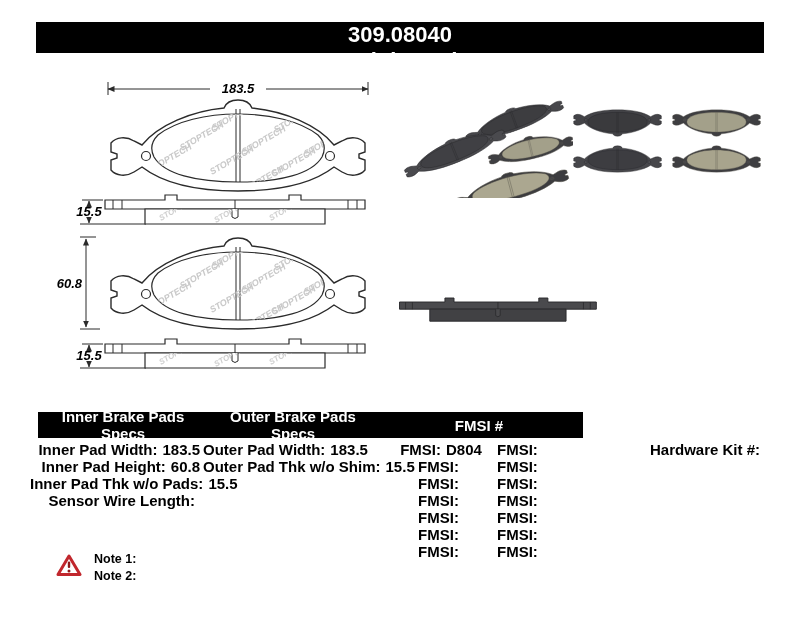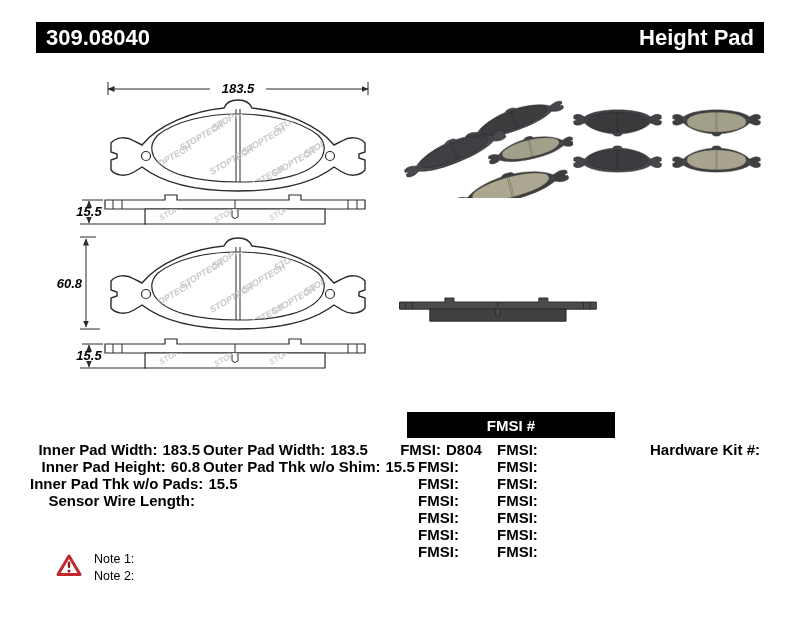--- a/index.html
+++ b/index.html
@@ -1,33 +1,33 @@
 <!DOCTYPE html>
 <html><head>
 <meta charset="utf-8">
 <style>
   html,body{margin:0;padding:0;background:#ffffff;}
   #canvas{position:relative;width:800px;height:619px;background:#ffffff;overflow:hidden;
           font-family:"Liberation Sans",sans-serif;color:#000;}
   .abs{position:absolute;}
   .bar{background:#000;color:#fff;font-weight:bold;display:flex;align-items:center;box-sizing:border-box;}
-  #header-bar{left:36px;top:22px;width:728px;height:31px;justify-content:space-between;padding:0 10px;font-size:22px;}
+  #header-bar{left:36px;top:22px;width:728px;height:31px;justify-content:flex-start;padding:0 10px;font-size:22px;flex-direction:column;}
   .thead{top:412px;height:26px;font-size:15px;}
   #bar-specs{left:38px;width:340px;}
   #bar-specs span{flex:1;text-align:center;}
-  #bar-fmsi{left:407px;width:208px;justify-content:center;}
+  #bar-fmsi{left:375px;width:208px;justify-content:center;}
   #bar-related{left:600px;width:166px;justify-content:center;}
   .speccol{font-size:15px;font-weight:bold;line-height:17px;white-space:nowrap;}
   #inner-col{left:30px;top:441px;width:170px;text-align:right;}
   #outer-col{left:203px;top:441px;width:172px;text-align:left;}
   #fmsi-col1{left:391px;top:441px;width:100px;text-align:center;}
   #fmsi-col2{left:497px;top:441px;width:100px;text-align:left;}
   #related-col{left:605px;top:441px;width:160px;text-align:right;}
   .v{margin-left:5px;}
-  #notes-block{left:94px;top:551px;font-size:12.5px;font-weight:normal;line-height:17px;}
+  #notes-block{left:94px;top:551px;font-size:12.5px;font-weight:bold;line-height:17px;}
   svg{display:block;}
   .dln{stroke:#2b2b2b;stroke-width:1;fill:none;}
   .dim{font:italic bold 13px "Liberation Sans",sans-serif;fill:#000;}
   .wm{font:italic bold 9px "Liberation Sans",sans-serif;fill:#c9c9c9;}
   .wm-s{font:italic bold 8px "Liberation Sans",sans-serif;fill:#cfcfcf;}
 </style>
 </head>
 <body>
 
 <div id="canvas">
@@ -190,20 +190,24 @@
       <use href="#pad-face" width="264" height="96" style="--plate:#3e3e41;--friction:#a8a48d;--line:#55524a;--hole-fill:#46464a"></use>
     </g>
   </svg>
 
   <svg class="abs" style="left:398px;top:294px" width="200" height="30" viewBox="0 0 200 30">
     <g transform="scale(0.757,0.8)">
       <use href="#pad-side" width="264" height="36" style="--plate:#4a4a4d;--friction:#414144;--line:#29292c"></use>
     </g>
   </svg>
 
+  <div id="bar-specs" class="abs bar thead">
+    <span>Inner Brake Pads Specs</span>
+    <span>Outer Brake Pads Specs</span>
+  </div>
   <div id="bar-fmsi" class="abs bar thead">
     <span>FMSI #</span>
   </div>
 
   <div id="inner-col" class="abs speccol">
     <div><span>Inner Pad Width:</span><span class="v">183.5</span></div>
     <div><span>Inner Pad Height:</span><span class="v">60.8</span></div>
     <div><span>Inner Pad Thk w/o Pads:</span><span class="v">15.5</span></div>
     <div><span>Sensor Wire Length:</span><span class="v"></span></div>
   </div>

